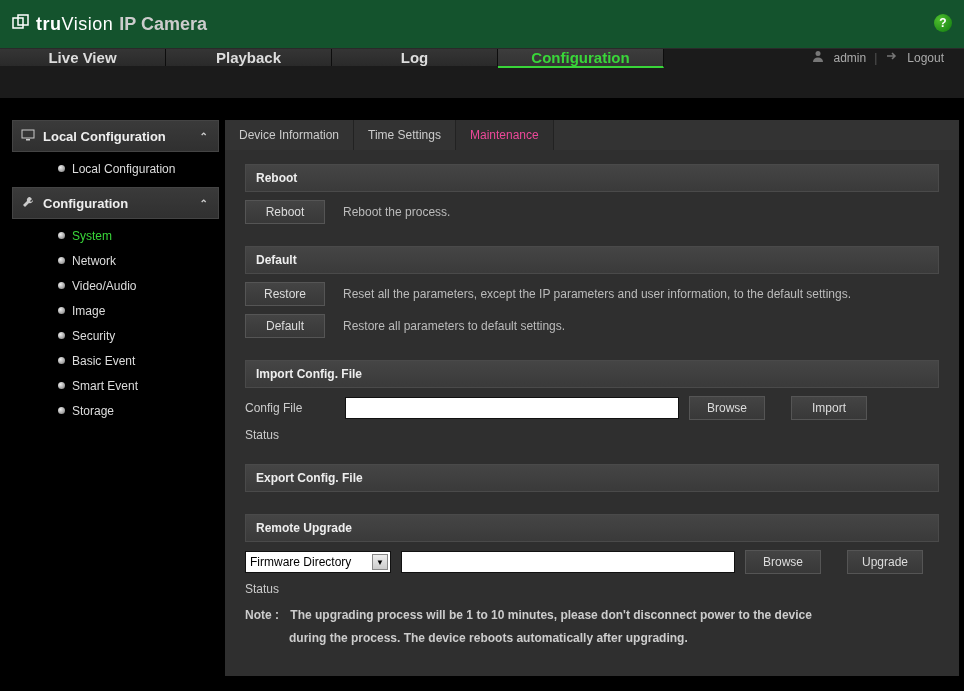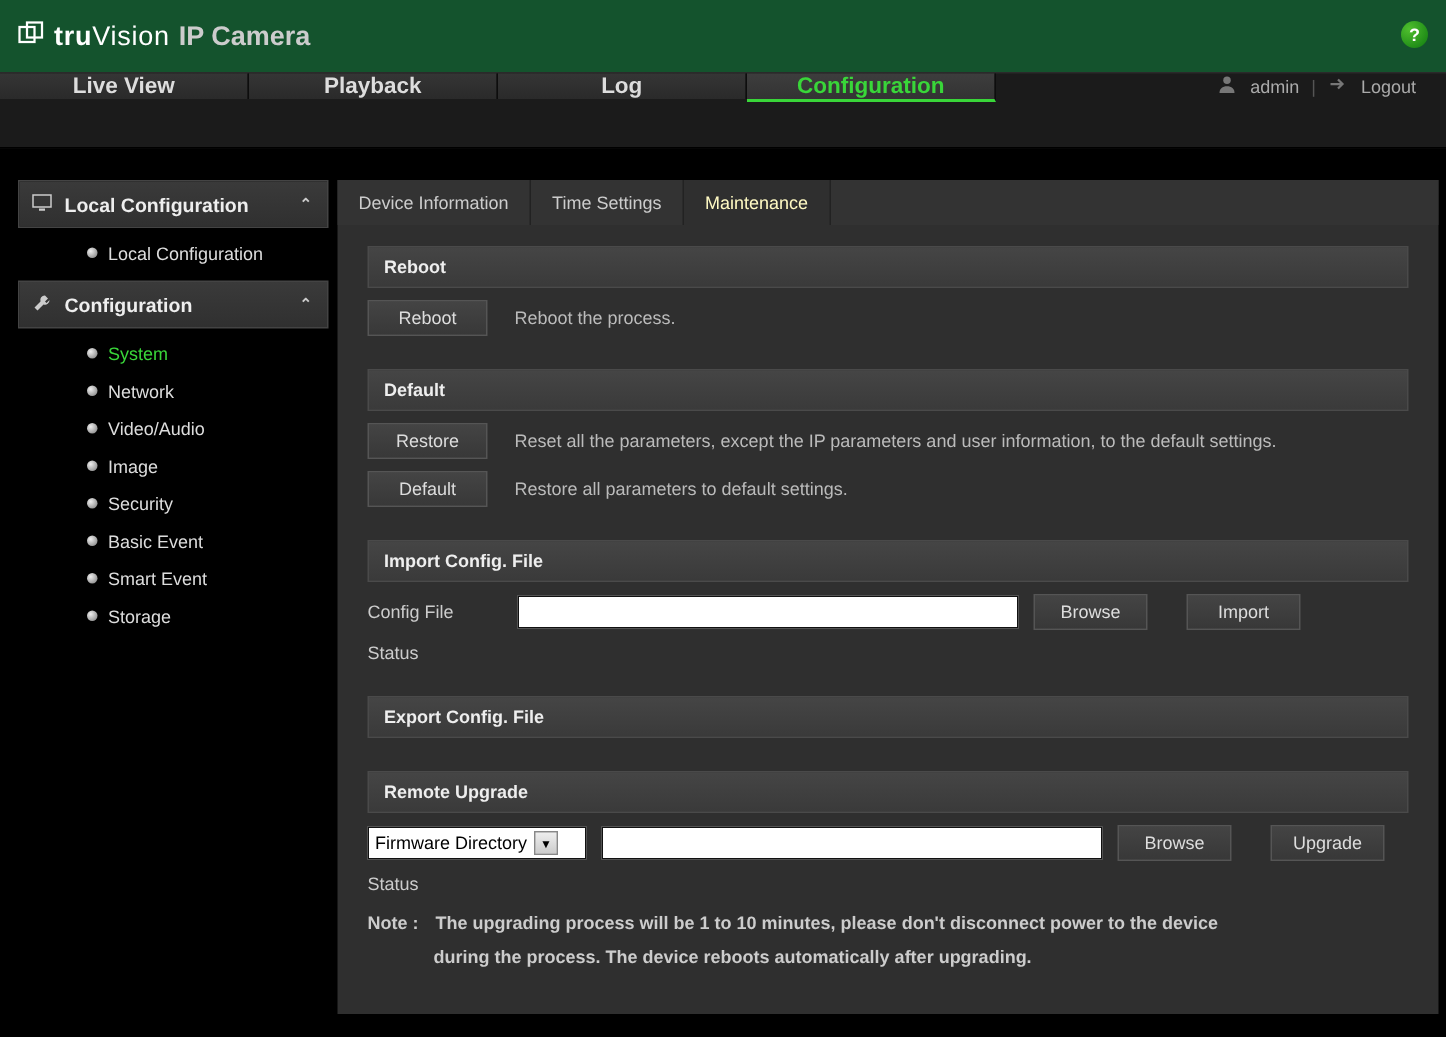--- a/index.html
+++ b/index.html
@@ -154,21 +154,21 @@
   .sub-tab {
     padding: 0 14px;
     display: flex;
     align-items: center;
     color: #ccc;
     font-size: 12px;
     cursor: pointer;
     border-right: 1px solid #222;
   }
   .sub-tab.active {
-    color: #fef9c3;
+    color: #ec4899;
     background: #2f2f2f;
   }
   .panel-body {
     padding: 14px 20px 20px 20px;
   }
   .section {
     margin-bottom: 22px;
   }
   .section-header {
     background: linear-gradient(#454545, #3a3a3a);
@@ -219,21 +219,21 @@
   }
   .text-input.wide { width: 334px; }
   .select-wrap {
     display: inline-flex;
     align-items: center;
     height: 22px;
     background: #fff;
     border: 1px solid #111;
     color: #000;
     font-size: 12px;
-    padding: 0 18px 0 4px;
+    padding: 0 2px 0 4px;
     margin-right: 10px;
     width: 146px;
     justify-content: space-between;
   }
   .select-wrap .sel-btn {
     width: 16px; height: 16px;
     background: linear-gradient(#eee,#ccc);
     border: 1px solid #888;
     display: flex; align-items: center; justify-content: center;
     font-size: 8px;

